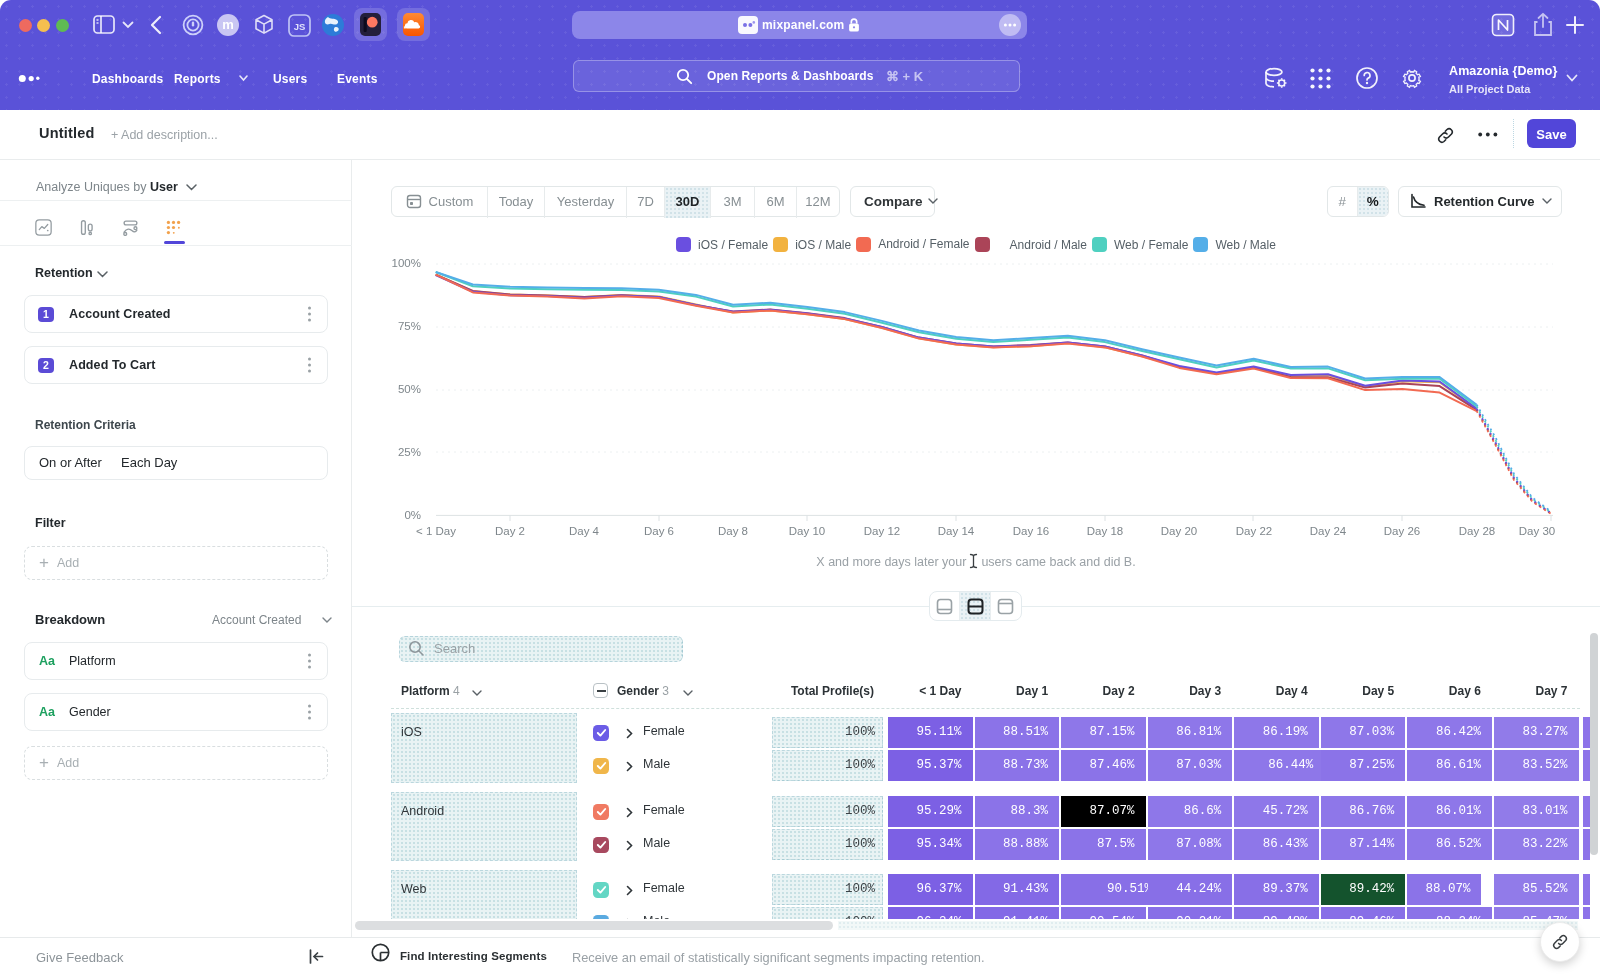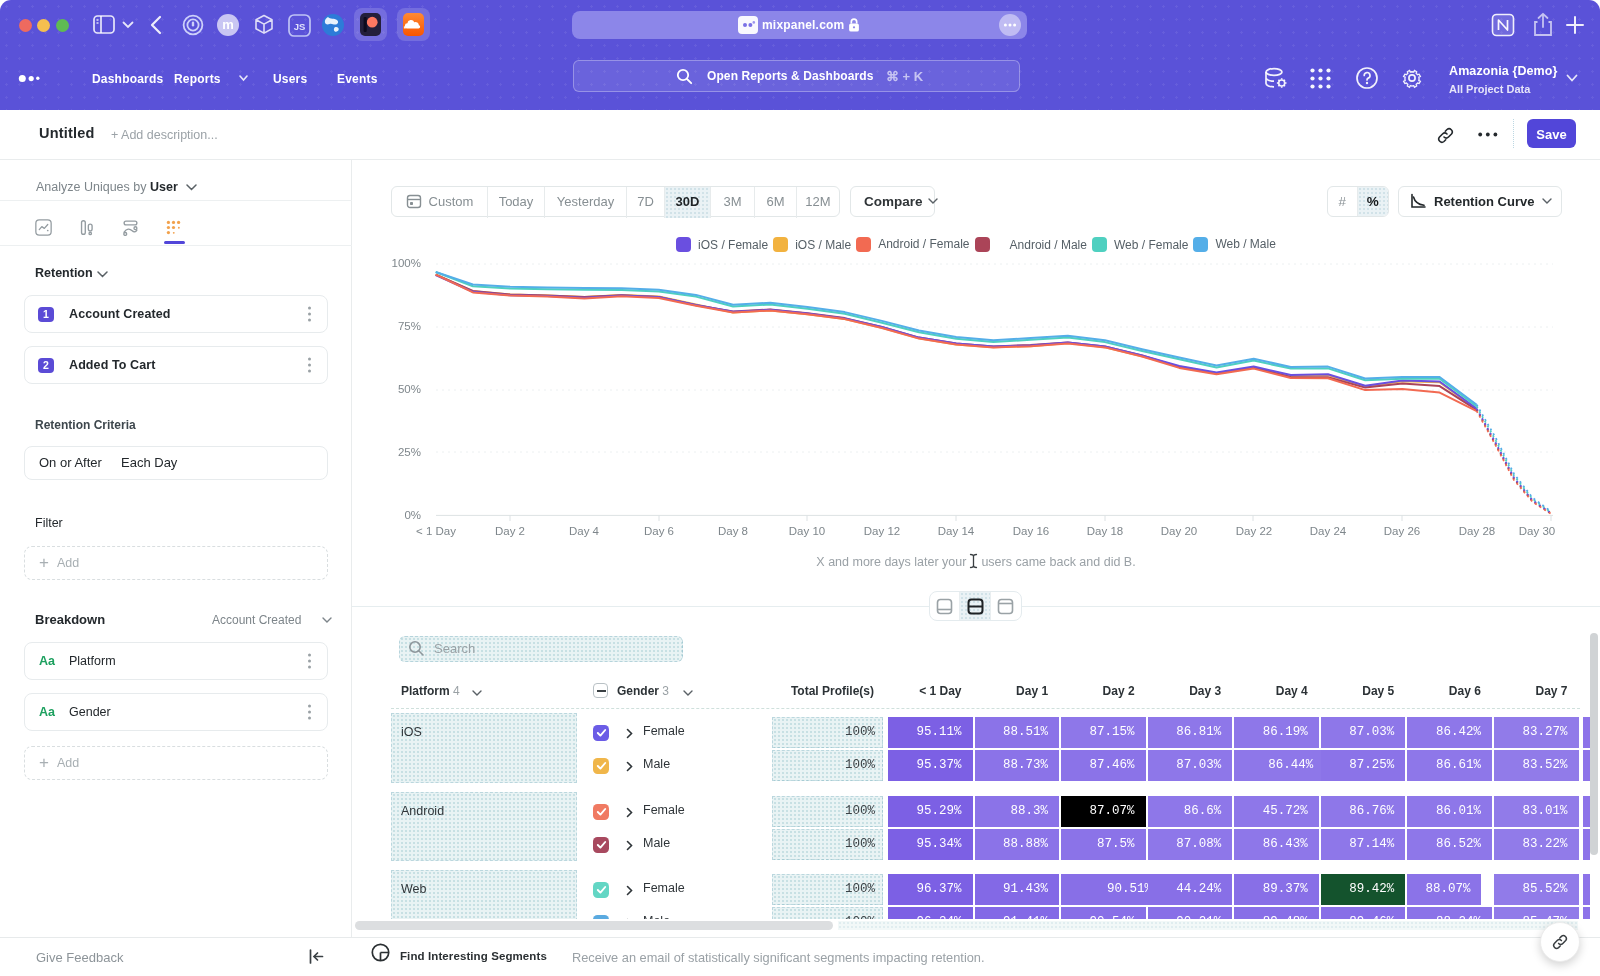--- a/index.html
+++ b/index.html
@@ -253,21 +253,21 @@
         <i></i>
         <i></i>
         <i></i>
       </div>
 </div>
 <div class="abs" style="left:35px;top:418px;font-size:12px;font-weight:700;color:#3e474d">Retention Criteria</div>
 <div class="card" style="top:446px;height:34px">
   <div class="abs" style="left:14px;top:8px;font-size:13px;color:#23282c">On or After</div>
   <div class="abs" style="left:96px;top:8px;font-size:13px;color:#23282c">Each Day</div>
 </div>
-<div class="abs" style="left:35px;top:516px;font-size:12.5px;font-weight:400;color:#23282c">Filter</div>
+<div class="abs" style="left:35px;top:516px;font-size:12.5px;font-weight:700;color:#23282c">Filter</div>
 <div class="dashcard" style="top:546px">
   <span style="margin-left:14px;font-size:17px;vertical-align:-1px">+</span><span style="margin-left:8px">Add</span>
 </div>
 <div class="abs" style="left:35px;top:612px;font-size:13px;font-weight:700;color:#23282c">Breakdown</div>
 <div class="abs" style="left:212px;top:613px;font-size:12px;color:#7d858a">Account Created</div>
 <svg class="abs" style="left:322px;top:617px" width="10" height="7" viewBox="0 0 10 7">
       <path d="M1 1 L5 5 L9 1" fill="none" stroke="#7d858a" stroke-width="1.4" stroke-linecap="round"></path>
     </svg>
 <div class="card" style="top:642px;height:38px">
   <div class="abs" style="left:14px;top:11px;font-size:12.5px;font-weight:700;color:#1da05f">Aa</div>
@@ -337,21 +337,21 @@
         <span style="font-size:12px;color:#555f66">Android / Female</span>
       </div>
 <div style="display:flex;align-items:flex-end;gap:20px">
         <span style="width:15px;height:15px;border-radius:4px;background:#ab4458"></span>
         <span style="font-size:12px;color:#555f66">Android / Male</span>
       </div>
 <div style="display:flex;align-items:center;gap:7px">
         <span style="width:15px;height:15px;border-radius:4px;background:#4fd0c0"></span>
         <span style="font-size:12px;color:#555f66">Web / Female</span>
       </div>
-<div style="display:flex;gap:7px">
+<div style="display:flex;align-items:center;gap:7px">
         <span style="width:15px;height:15px;border-radius:4px;background:#54aee8"></span>
         <span style="font-size:12px;color:#555f66">Web / Male</span>
       </div>
 </div>
 
 <div class="ylab" style="left:361px;top:257px">100%</div>
 <div class="ylab" style="left:361px;top:320px">75%</div>
 <div class="ylab" style="left:361px;top:383px">50%</div>
 <div class="ylab" style="left:361px;top:446px">25%</div>
 <div class="ylab" style="left:361px;top:509px">0%</div>

